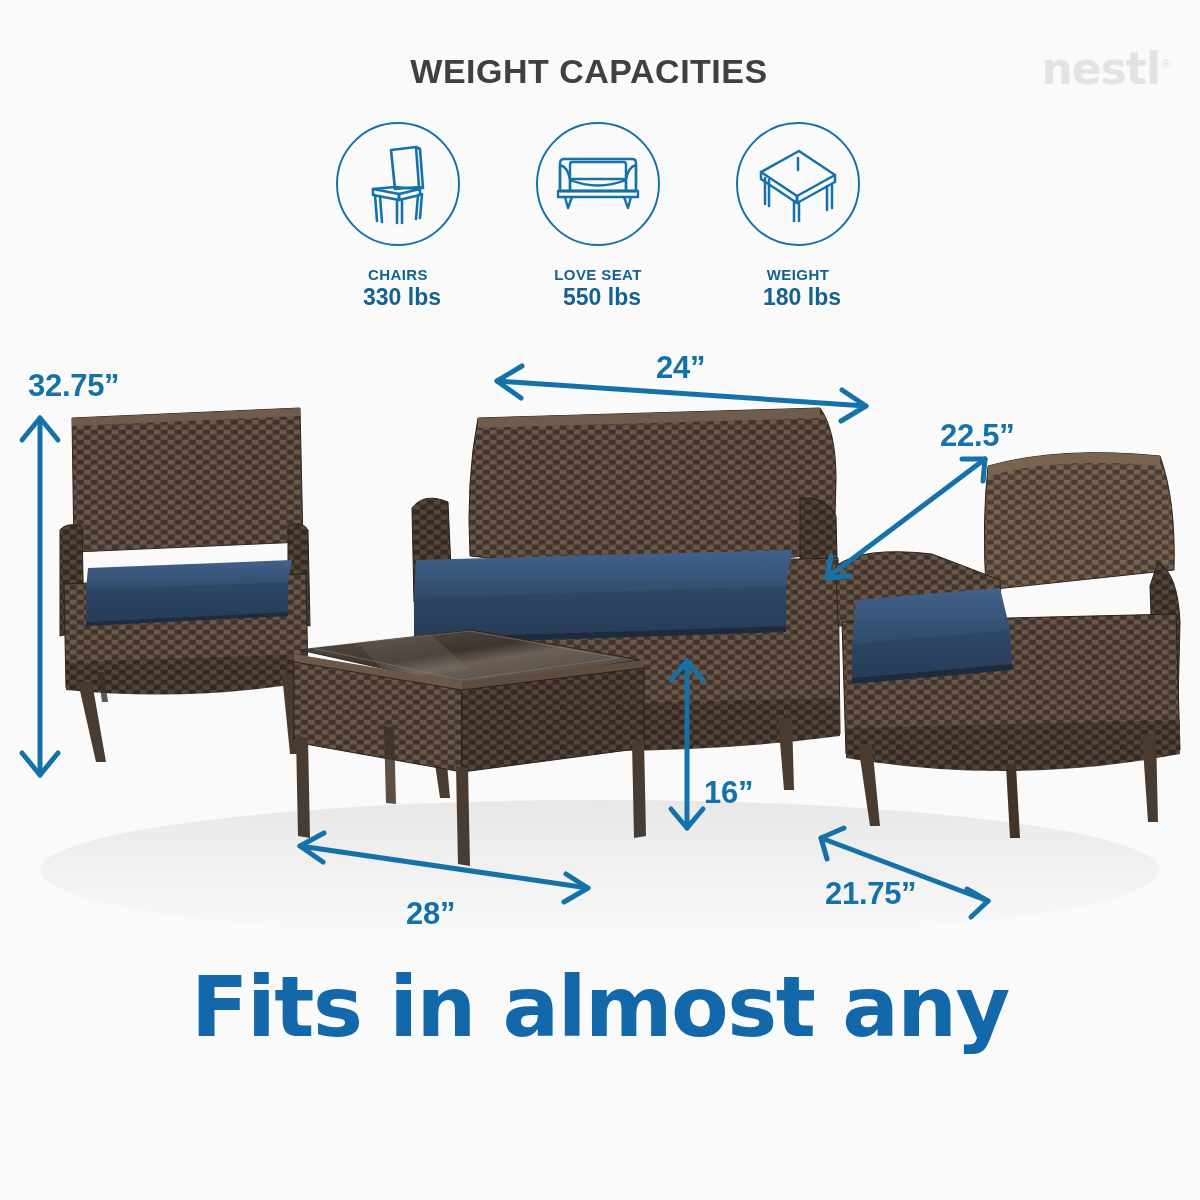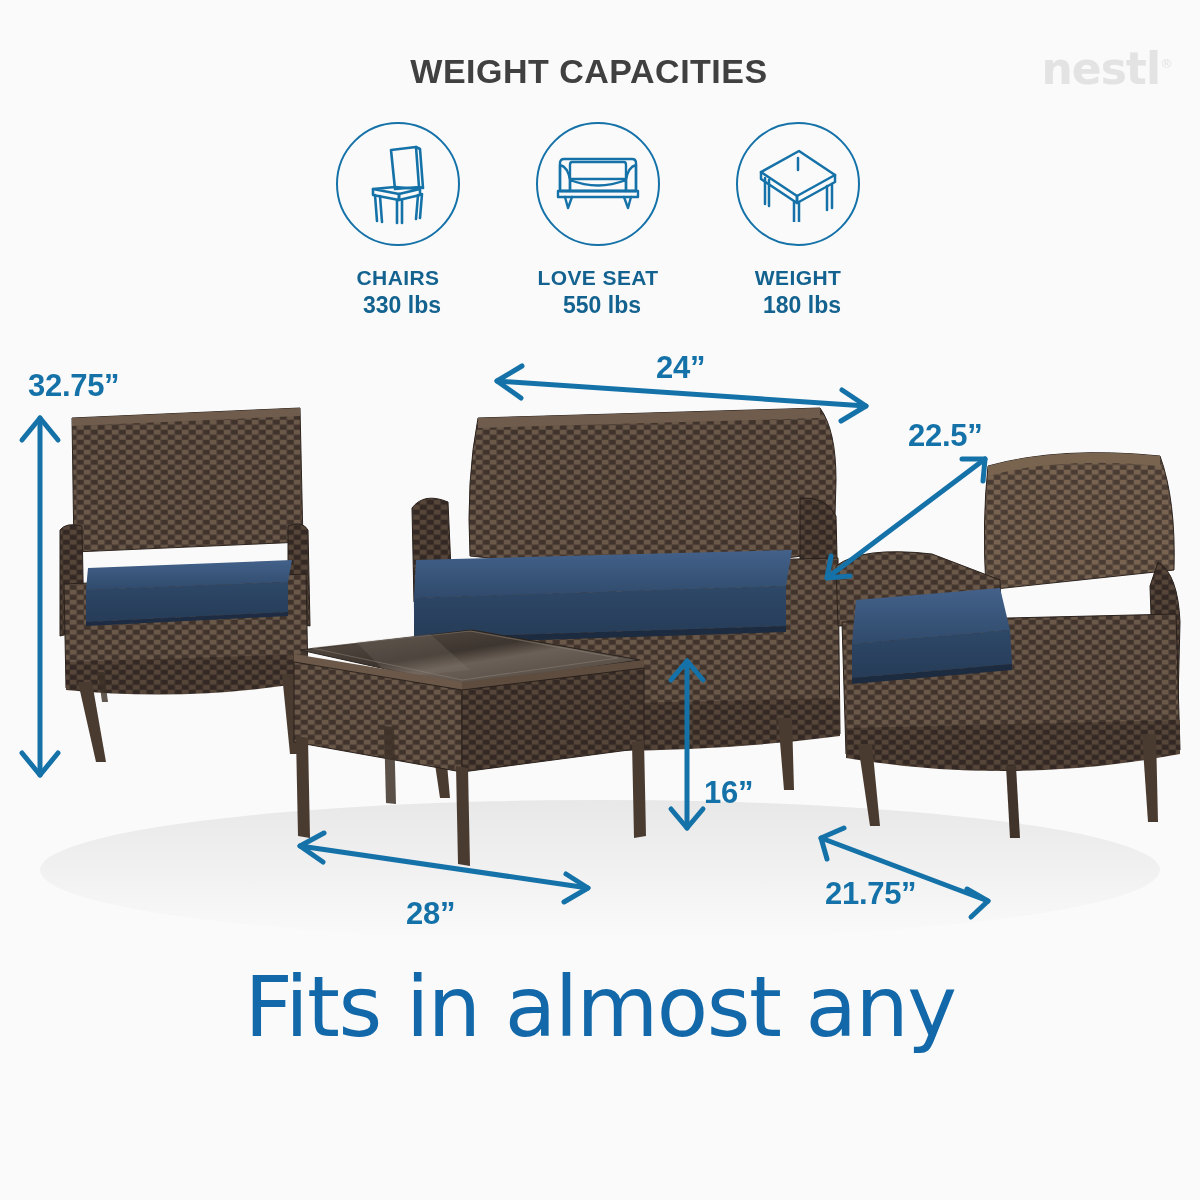--- a/index.html
+++ b/index.html
@@ -38,55 +38,55 @@
   }
   .wc-item{width:160px;display:flex;flex-direction:column;align-items:center;}
   .wc-circle{
     width:124px;height:124px;border-radius:50%;
     border:2.6px solid #1572a8;
     display:flex;align-items:center;justify-content:center;
     box-sizing:border-box;
   }
   .wc-cap{
     margin-top:19px;
-    font-size:21px;font-weight:700;letter-spacing:.4px;
+    font-size:15px;font-weight:700;letter-spacing:.4px;
     color:#13628f;text-align:center;line-height:1.28;
   }
   .wc-val{
     font-size:23px;font-weight:700;color:#13628f;text-align:center;margin-left:8px;
   }
 
   
   #scene{position:absolute;left:0;top:330px;width:1200px;height:620px;}
 
   
   .dim{
     position:absolute;
     color:#1572a8;
     font-weight:700;
     font-size:31px;
     white-space:nowrap;
     letter-spacing:-.3px;
   }
   #dim-3275{left:28px;top:368px;}
   #dim-41{left:656px;top:350px;}
-  #dim-225{left:908px;top:418px;}
+  #dim-225{left:940px;top:418px;}
   #dim-16{left:704px;top:775px;}
   #dim-28{left:406px;top:896px;}
   #dim-2175{left:825px;top:876px;}
 
   #arrows{position:absolute;inset:0;pointer-events:none;}
 
   
   .headline{
     position:absolute;left:0;top:960px;width:1200px;
     text-align:center;
     color:#1268a8;
     font-family:"DejaVu Sans",sans-serif;
-    font-size:84px;font-weight:400;
+    font-size:84px;font-weight:700;
     line-height:1.12;
     letter-spacing:-1.5px;
   }
 </style>
 </head>
 <body>
 
 <div id="stage">
 
   <div class="logo">

